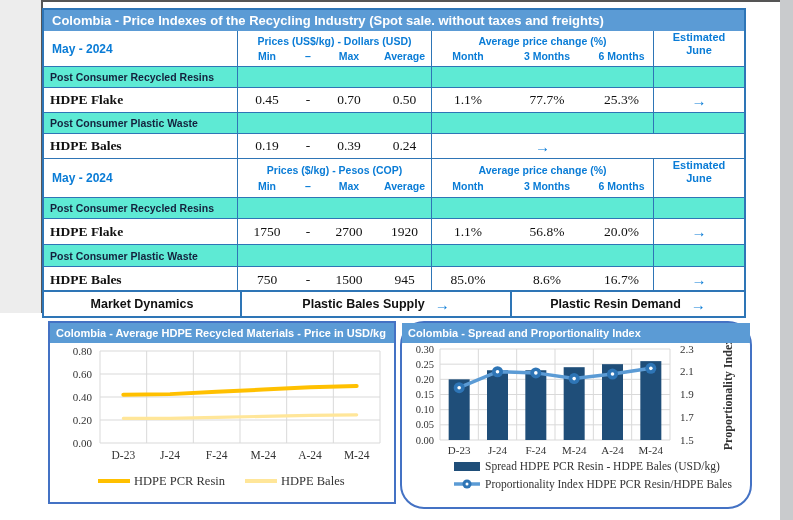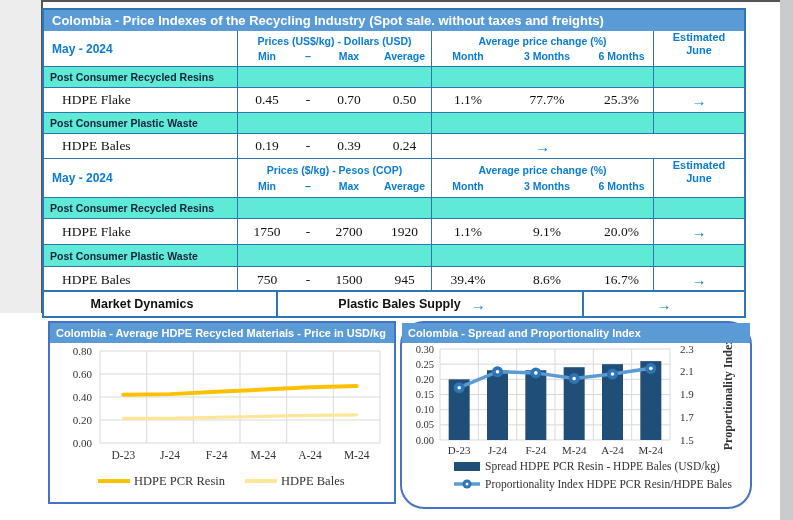--- a/index.html
+++ b/index.html
@@ -29,27 +29,27 @@
   .grid-change{display:grid;grid-template-columns:72px 86px 1fr;align-items:center;}
   .grid-change span{text-align:center;}
   .h-sub span{color:#0A7CD6;font-weight:bold;font-size:10.5px;}
   .cell-est{display:flex;flex-direction:column;align-items:center;justify-content:flex-start;
             color:#0A7CD6;font-weight:bold;font-size:11px;line-height:13px;}
   .band{height:20px;}
   .band > div{background:#5eead4;}
   .band-label{color:#14213d;font-weight:bold;font-size:10.5px;display:flex;align-items:center;padding-left:6px;}
   .drow{height:24px;font-family:"Liberation Serif","DejaVu Serif",serif;font-size:13.5px;color:#111;}
   .drow > div{display:flex;align-items:center;}
-  .d-label{padding-left:18px;}
+  .d-label{padding-left:6px;font-weight:bold;}
   .drow .grid-price,.drow .grid-change{display:grid;width:100%;height:100%;align-items:center;}
   .arrow-cell{display:flex;align-items:center;justify-content:center;color:#0A7CD6;
               font-weight:bold;font-size:15px;font-family:"Liberation Sans",sans-serif;cursor:pointer;}
   
   .market-bar{position:absolute;left:42px;top:290px;width:700px;height:24px;border:2px solid #2E75B6;
-              background:#fff;display:grid;grid-template-columns:196px 270px 1fr;gap:36px;}
+              background:#fff;display:grid;grid-template-columns:196px 270px 1fr;}
   .market-bar > div{border-left:2px solid #2E75B6;display:flex;align-items:center;justify-content:center;
                     font-weight:bold;font-size:12.5px;color:#111;gap:10px;cursor:pointer;}
   .market-bar > div:first-child{border-left:none;}
   .m-arrow{color:#0A7CD6;font-size:15px;}
   
   .panel{position:absolute;border:2px solid #4472C4;background:#fff;}
   .panel-left{left:48px;top:321px;width:344px;height:179px;}
   .panel-right{left:400px;top:321px;width:348px;height:184px;border-radius:24px;}
   .panel-title{height:20px;background:#5B9BD5;color:#fff;font-weight:bold;font-size:11px;
                line-height:20px;padding-left:6px;white-space:nowrap;overflow:hidden;}
@@ -178,21 +178,21 @@
           <div class="grid-price">
         <span>1750</span>
         <span>-</span>
         <span>2700</span>
         <span>1920</span>
       </div>
         </div>
       <div>
           <div class="grid-change">
         <span>1.1%</span>
-        <span>9.1%</span>
+        <span>56.8%</span>
         <span>20.0%</span>
       </div>
         </div>
       <div class="arrow-cell">→</div>
     </div>
 
     <div class="t-row band" style="height:21px;">
       <div class="band-label">Post Consumer Plastic Waste</div>
       <div></div>
         <div></div>
@@ -204,38 +204,39 @@
       <div>
           <div class="grid-price">
         <span>750</span>
         <span>-</span>
         <span>1500</span>
         <span>945</span>
       </div>
         </div>
       <div>
           <div class="grid-change">
-        <span>39.4%</span>
+        <span>85.0%</span>
         <span>8.6%</span>
         <span>16.7%</span>
       </div>
         </div>
       <div class="arrow-cell">→</div>
     </div>
   </div>
 
   <div class="market-bar">
     <div>
       <span>Market Dynamics</span>
     </div>
     <div>
       <span>Plastic Bales Supply</span>
       <span class="m-arrow">→</span>
     </div>
     <div>
+      <span>Plastic Resin Demand</span>
       <span class="m-arrow">→</span>
     </div>
   </div>
 
   <div class="panel panel-left">
     <div class="panel-title">Colombia - Average HDPE Recycled Materials - Price in USD/kg</div>
     <svg id="chart-left" width="340" height="155" viewBox="0 0 340 155">
         <g>
           <line x1="50" y1="100" x2="330" y2="100" stroke="#D9D9D9" stroke-width="1"></line>
           <line x1="50" y1="77" x2="330" y2="77" stroke="#D9D9D9" stroke-width="1"></line>

